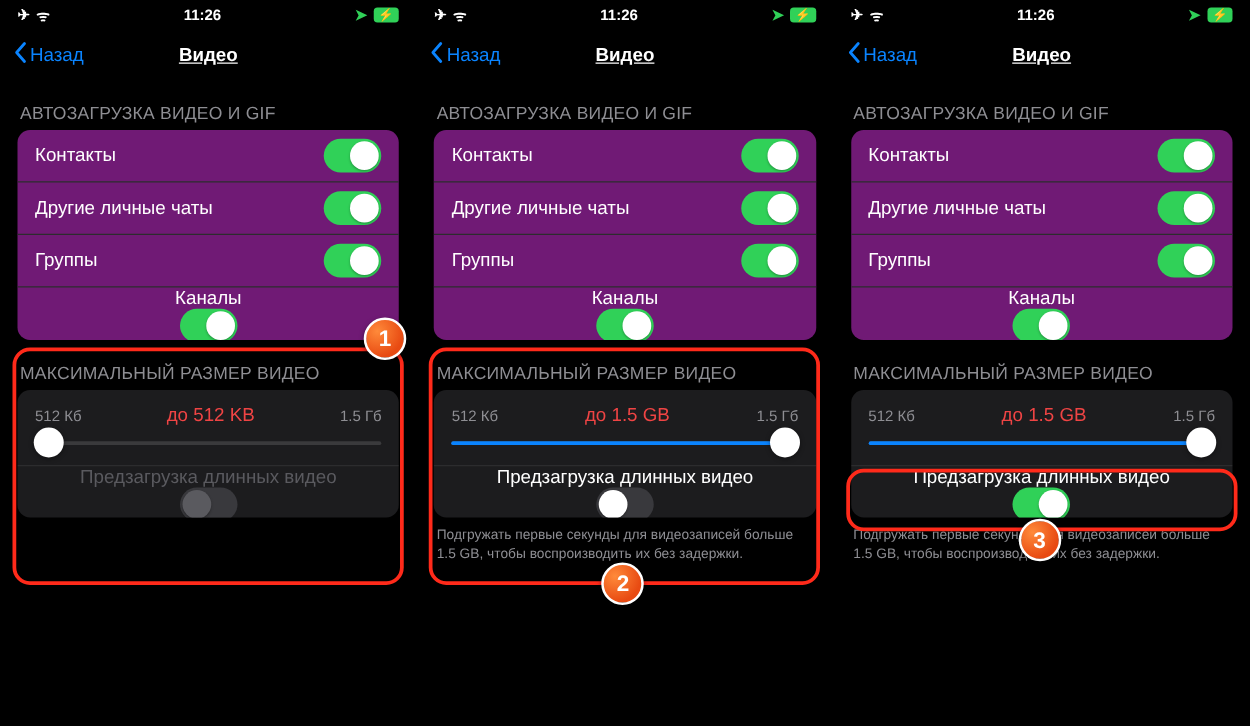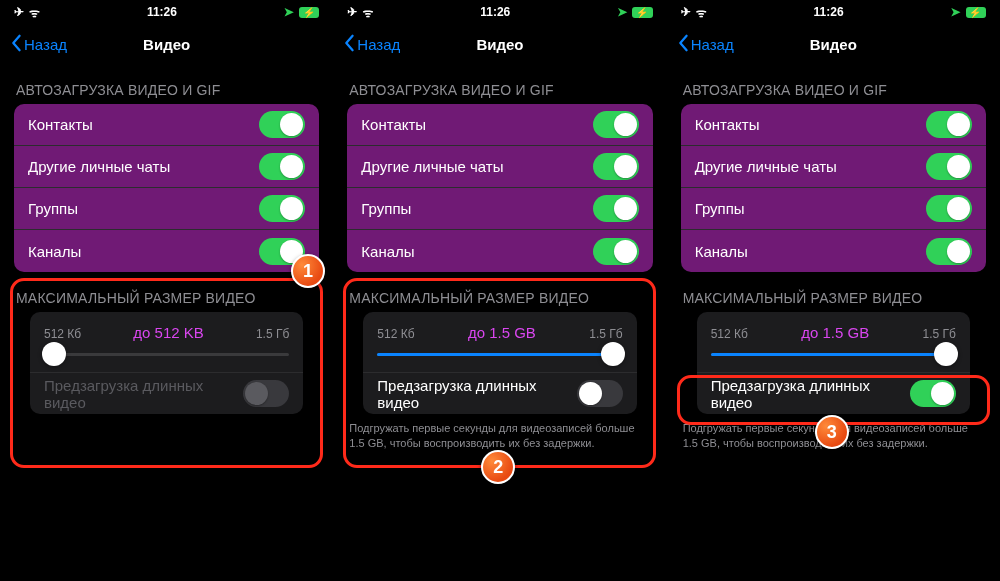--- a/index.html
+++ b/index.html
@@ -28,20 +28,21 @@
     font-size: 12px;
     font-weight: 600;
   }
   .status-left, .status-right { display: flex; align-items: center; gap: 5px; }
   .nav-bar {
     height: 40px;
     display: flex;
     align-items: center;
     padding: 0 14px;
     position: relative;
+    text-decoration: underline;
   }
   .back-btn {
     display: flex;
     align-items: center;
     color: #0a84ff;
     font-size: 15px;
     gap: 2px;
     position: absolute;
     left: 10px;
   }
@@ -64,21 +65,21 @@
   }
   .cell {
     height: 42px;
     display: flex;
     align-items: center;
     justify-content: space-between;
     padding: 0 14px;
     border-bottom: 0.5px solid #2c2c2e;
     font-size: 15px;
   }
-  .cell:last-child { border-bottom: none; }
+  .cell:last-child { border-bottom: none; flex-direction: column; }
   .cell.disabled { color: #5a5a5f; }
   .toggle {
     width: 46px;
     height: 27px;
     border-radius: 14px;
     position: relative;
     flex-shrink: 0;
   }
   .toggle.on { background: #30d158; }
   .toggle.off { background: #39393d; }
@@ -88,35 +89,35 @@
     background: #fff;
     border-radius: 50%;
     position: absolute;
     top: 2px;
     box-shadow: 0 1px 2px rgba(0,0,0,0.3);
   }
   .toggle.on .knob { right: 2px; }
   .toggle.off .knob { left: 2px; }
   .toggle.off.disabled .knob { background: #5a5a5f; }
   .slider-section {
-    margin: 0 30px;
+    margin: 0 14px;
     background: #1c1c1e;
     border-radius: 10px;
     overflow: hidden;
   }
   .slider-labels {
     display: flex;
     justify-content: space-between;
     align-items: baseline;
     padding: 12px 14px 4px 14px;
     font-size: 12px;
     color: #8e8e93;
   }
   .slider-center {
-    color: #d946ef;
+    color: #ef4444;
     font-size: 15px;
     font-weight: 500;
   }
   .slider-track-wrap {
     padding: 8px 14px 16px 14px;
     position: relative;
   }
   .slider-track {
     height: 3px;
     background: #3a3a3c;

